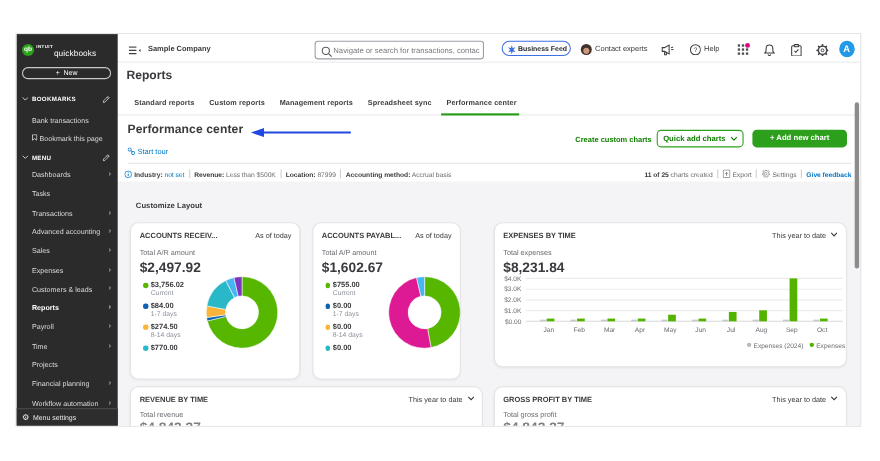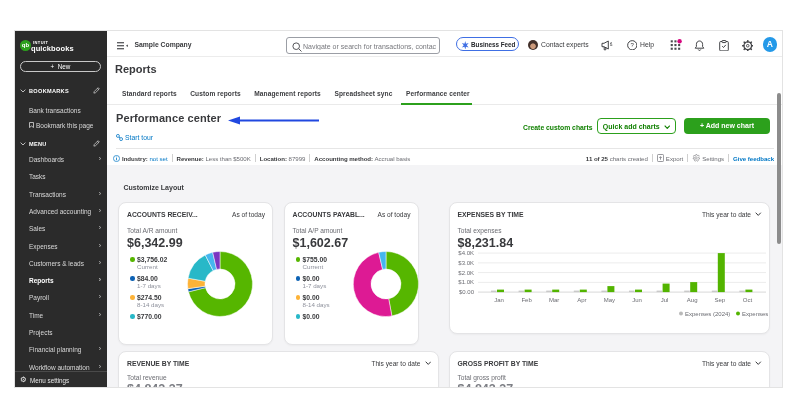--- a/index.html
+++ b/index.html
@@ -2,21 +2,21 @@
 <html><head>
 <meta charset="utf-8">
 <style>
 * { margin:0; padding:0; box-sizing:border-box; }
 html,body { width:800px; height:419px; background:#fff; font-family:"Liberation Sans", sans-serif; overflow:hidden; }
 #win { position:absolute; left:14px; top:30px; width:769px; height:358px; background:#fff; border:1px solid #e3e3e3; overflow:hidden; }
 
 #side { position:absolute; left:0; top:0; width:92px; height:356px; background:#2b2b2b; color:#e4e4e4; z-index:5;}
 .qbcirc { position:absolute; left:5px; top:9px; width:11px; height:11px; border-radius:50%; background:#2ca01c; color:#fff; font-size:6px; font-weight:bold; text-align:center; line-height:11px; }
 .intuit { position:absolute; left:18px; top:8.5px; font-size:4px; letter-spacing:.4px; color:#fff; font-weight:bold; }
-.qbtxt { position:absolute; left:16px; top:12.5px; font-size:7.5px; color:#fff; font-weight:bold; letter-spacing:.1px;text-align:center; }
+.qbtxt { position:absolute; left:34px; top:12.5px; font-size:7.5px; color:#fff; font-weight:normal; letter-spacing:.1px;text-align:center; }
 .newbtn { position:absolute; left:5px; top:30px; width:81px; height:10.5px; border:1px solid #c8c8c8; border-radius:5.5px; color:#fff; font-size:6.3px; text-align:center; line-height:9.5px; }
 .shead { position:absolute; left:5px; width:82px; font-size:5.6px; font-weight:bold; color:#fff; letter-spacing:.3px; }
 .pencil { position:absolute; right:2px; top:-1px; }
 .sitem { position:absolute; left:14px; width:72px; font-size:6.5px; color:#dadada; white-space:nowrap;}
 .sarr { position:absolute; right:0px; top:-1px; font-size:7px; color:#c9c9c9; }
 .msrow { position:absolute; left:0; bottom:0; width:92px; height:16px; background:#2d2d2d; border-top:1px solid #4a4a4a; color:#e8e8e8; font-size:6.3px; }
 
 #top { position:absolute; left:92px; top:0; right:0; height:26px; background:#fff; border-bottom:1px solid #ececec; z-index:4;}
 .tb { position:absolute; font-size:6.8px; color:#393a3d; white-space:nowrap;}
 .search { position:absolute; left:179px; top:6px; width:154px; height:17px; border:1px solid #9b9ea5; border-radius:3px; }
@@ -209,21 +209,21 @@
     </div>
   </div>
 
   <div id="content">
     <div class="custlab">Customize Layout</div>
 
     <div class="card" id="c1" style="left:11px; top:36.5px; width:155px; height:143px;">
       <div class="ctitle">ACCOUNTS RECEIV...</div>
       <div class="cright">As of today</div>
       <div class="csub">Total A/R amount</div>
-      <div class="cbig">$6,342.99</div>
+      <div class="cbig">$2,497.92</div>
       <div class="leg" style="top:53px;"><span class="dot" style="background:#56b600"></span><b>$3,756.02</b><span class="sub">Current</span></div>
       <div class="leg" style="top:72px;"><span class="dot" style="background:#0d62b4"></span><b>$84.00</b><span class="sub">1-7 days</span></div>
       <div class="leg" style="top:91px;"><span class="dot" style="background:#fdb338"></span><b>$274.50</b><span class="sub">8-14 days</span></div>
       <div class="leg" style="top:110px;"><span class="dot" style="background:#28b8c8"></span><b>$770.00</b></div>
       <svg style="position:absolute; left:68px; top:48px;" width="66" height="66" viewBox="0 0 66 66" id="donut1">
           <path d="M33.00 0.50 A32.5 32.5 0 1 1 1.47 40.86 L18.45 36.63 A15 15 0 1 0 33.00 18.00 Z" fill="#56b600" stroke="#ffffff" stroke-width="0.5"></path>
           <path d="M1.47 40.86 A32.5 32.5 0 0 1 0.84 37.69 L18.16 35.17 A15 15 0 0 0 18.45 36.63 Z" fill="#0d62b4" stroke="#ffffff" stroke-width="0.5"></path>
           <path d="M0.84 37.69 A32.5 32.5 0 0 1 1.03 27.13 L18.25 30.29 A15 15 0 0 0 18.16 35.17 Z" fill="#fdb338" stroke="#ffffff" stroke-width="0.5"></path>
           <path d="M1.03 27.13 A32.5 32.5 0 0 1 18.25 4.04 L26.19 19.63 A15 15 0 0 0 18.25 30.29 Z" fill="#28b8c8" stroke="#ffffff" stroke-width="0.5"></path>
           <path d="M18.25 4.04 A32.5 32.5 0 0 1 25.69 1.33 L29.63 18.38 A15 15 0 0 0 26.19 19.63 Z" fill="#45b6ef" stroke="#ffffff" stroke-width="0.5"></path>

